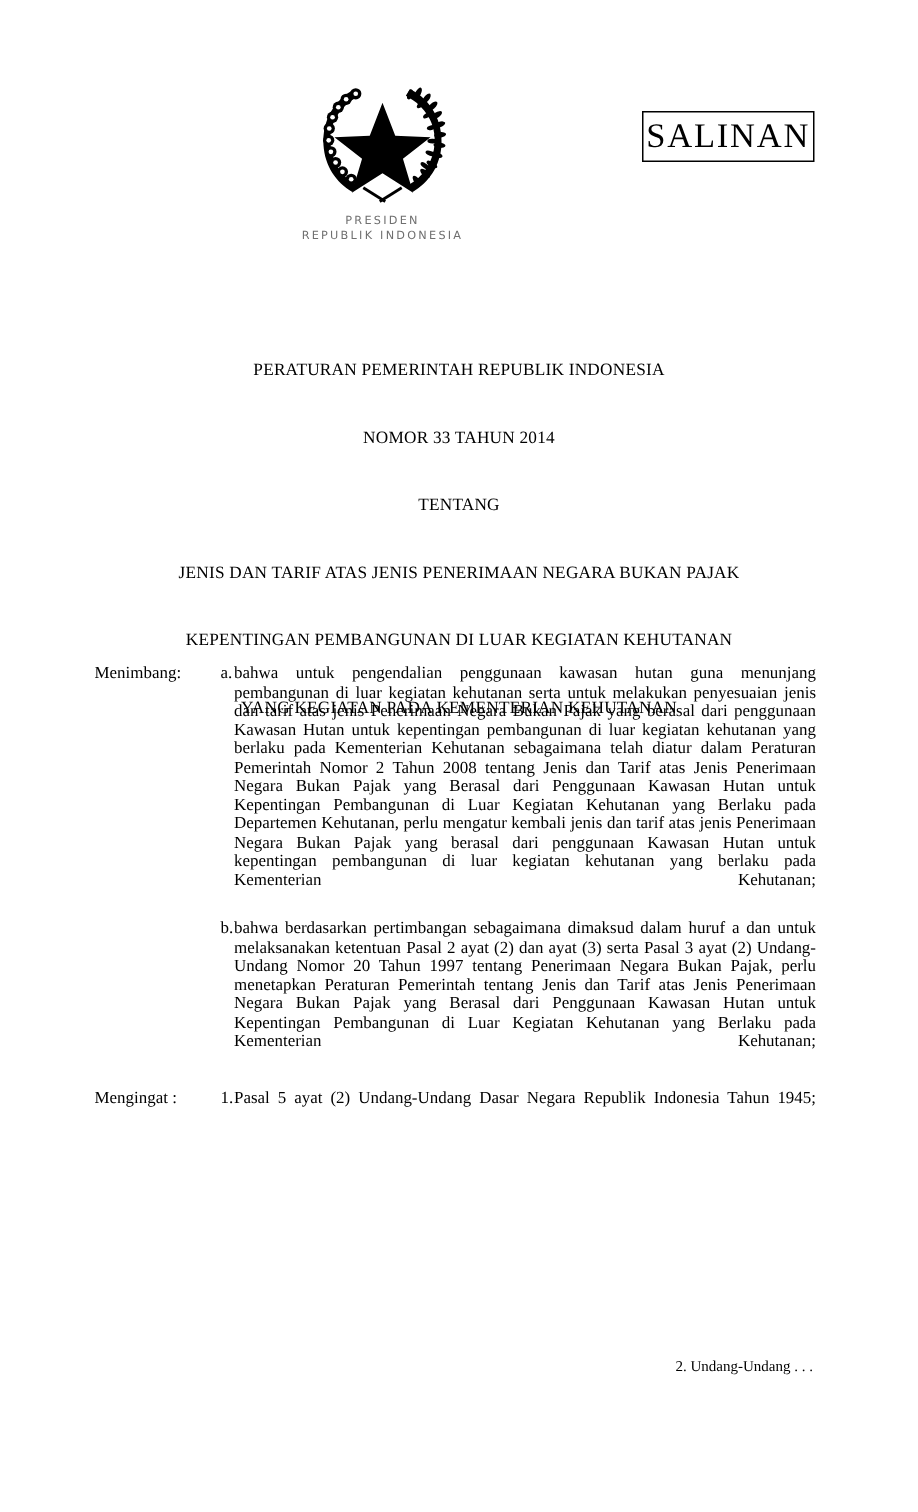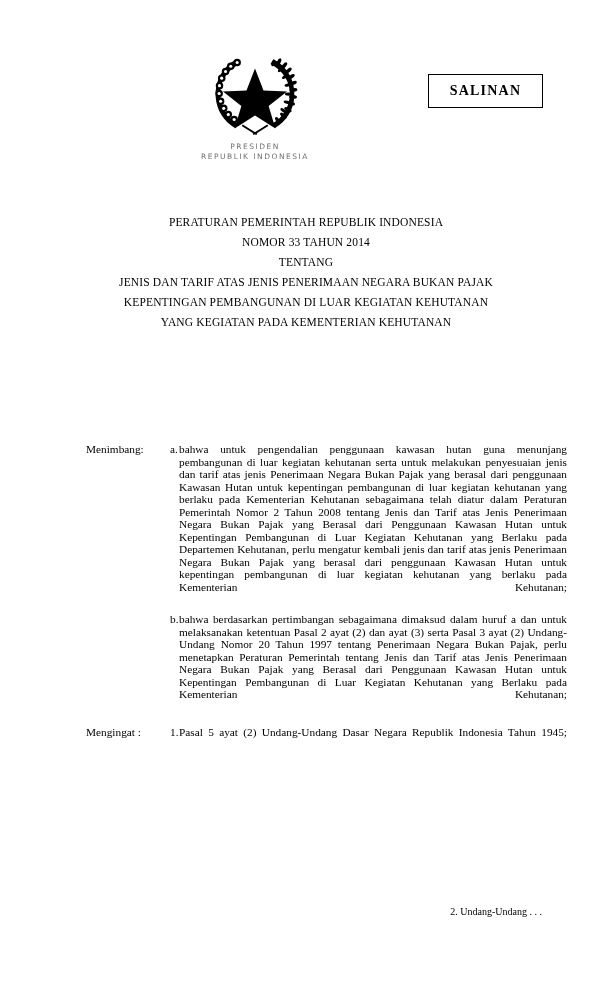--- a/index.html
+++ b/index.html
@@ -58,58 +58,59 @@
     width: 115px;
     height: 34px;
     border: 1.2px solid #000;
     box-sizing: border-box;
     display: flex;
     align-items: center;
     justify-content: center;
   }
   #salinan-label {
     font-family: "Liberation Serif", "DejaVu Serif", serif;
-    font-weight: bold;
-    font-size: 14px;
+    font-weight: normal;
+    font-size: 23px;
     letter-spacing: 1.2px;
   }
 
   
   #title-block {
     position: absolute;
     left: 60px;
     top: 212px;
     width: 492px;
     text-align: center;
   }
   #title-block .tline {
     font-size: 11.5px;
     line-height: 20px;
     letter-spacing: 0.15px;
     white-space: nowrap;
+    margin-top: 25px;
   }
 
   #opening-block {
     position: absolute;
     left: 60px;
     top: 378px;
     width: 492px;
     text-align: center;
   }
   #opening-block .oline {
     font-size: 11.5px;
     line-height: 31px;
     letter-spacing: 0.15px;
     white-space: nowrap;
   }
 
   
   #clause-area {
     position: absolute;
-    left: 75px;
+    left: 52px;
     top: 443px;
     width: 492px;
     font-size: 11.3px;
     line-height: 12.55px;
   }
 
   .clause-row {
     position: relative;
     display: block;
   }

